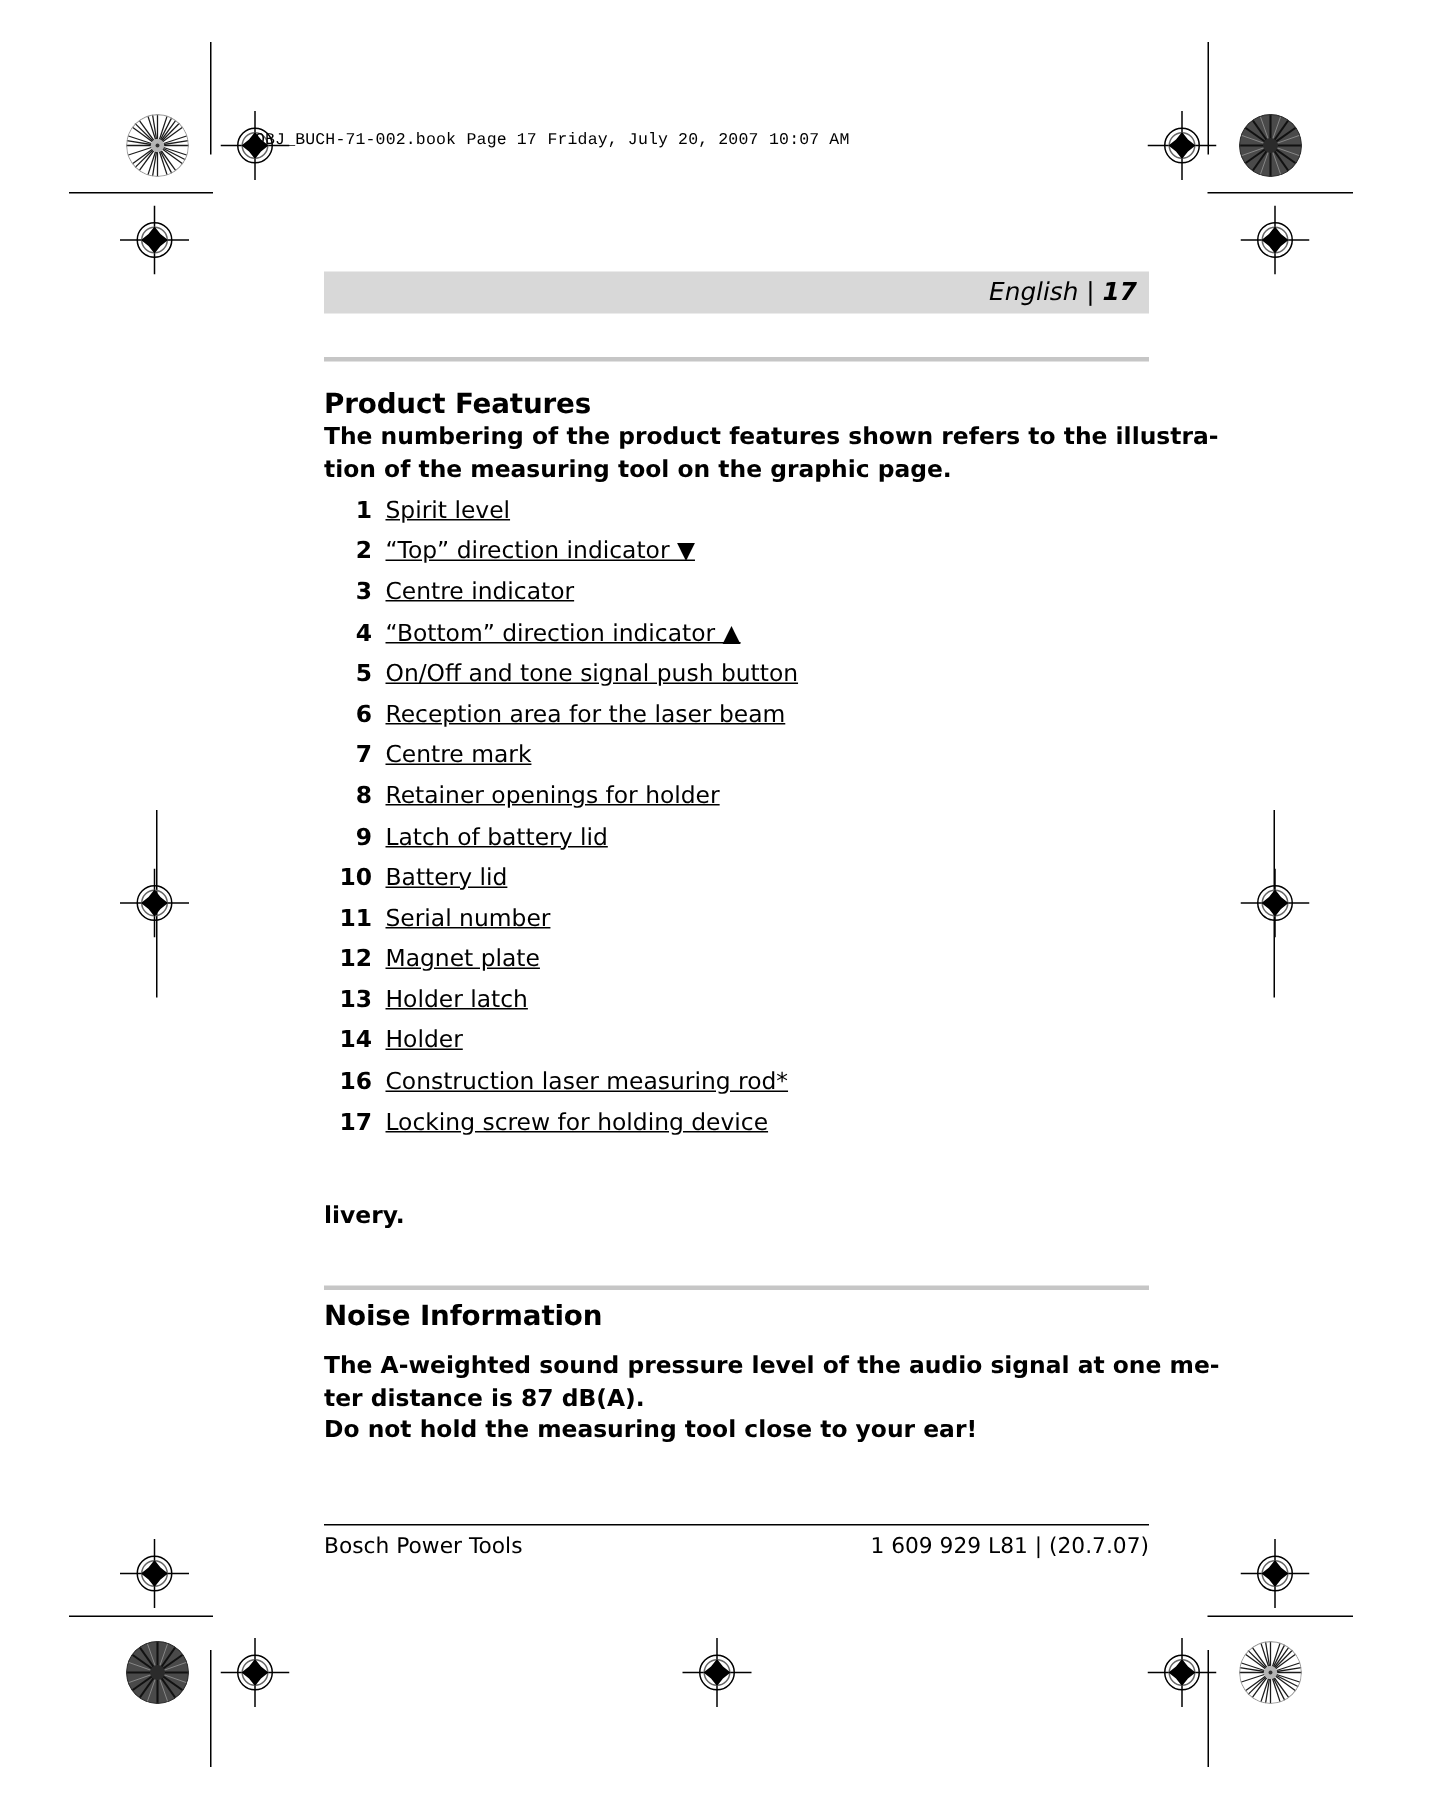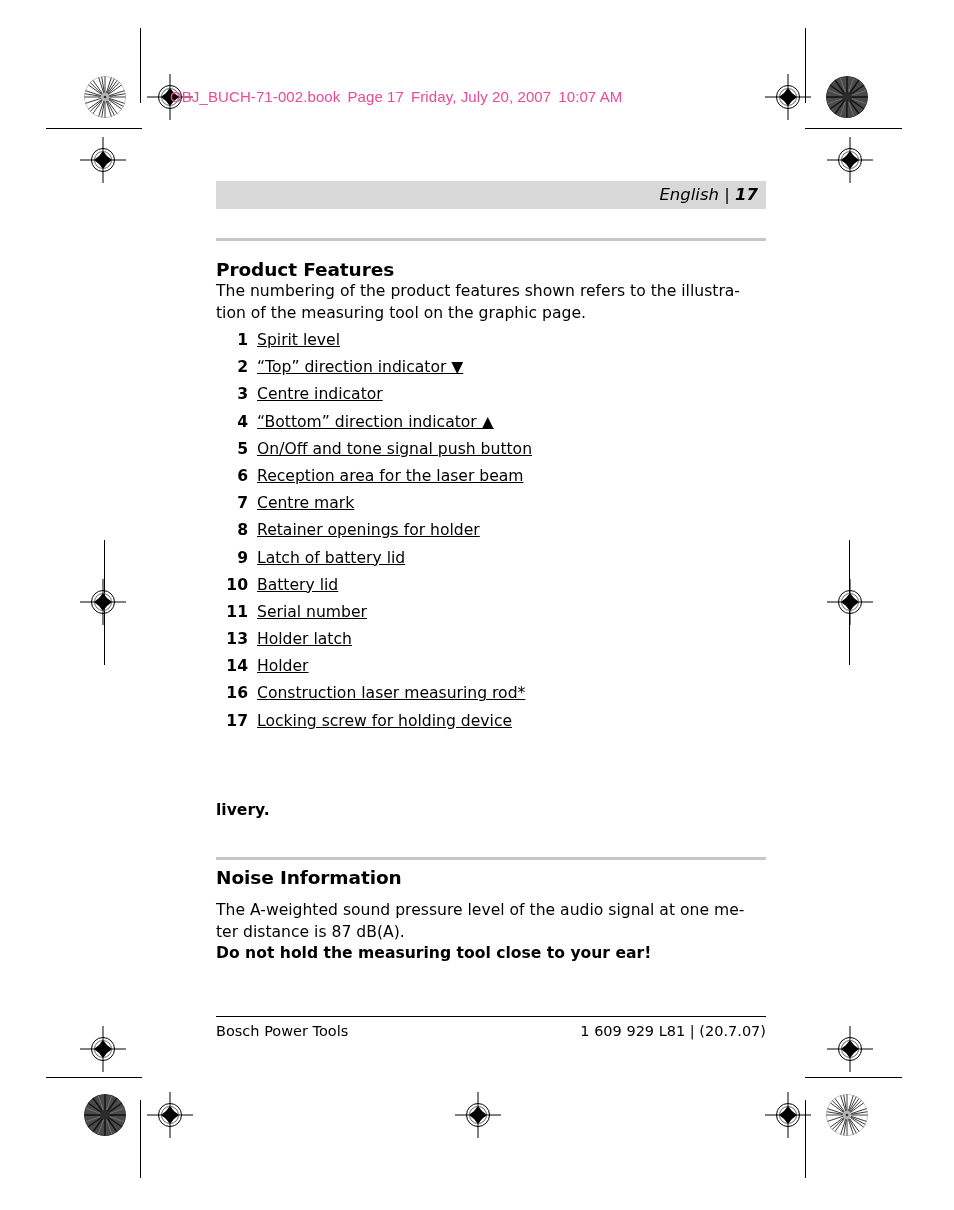--- a/index.html
+++ b/index.html
@@ -25,25 +25,25 @@
   .regmark { position: absolute; width: 46px; height: 46px; }
   .regmark svg { display: block; width: 46px; height: 46px; }
 
   .startarget { position: absolute; width: 42px; height: 42px; border-radius: 50%; overflow: hidden; }
   .startarget svg { display: block; width: 42px; height: 42px; }
 
   .filehead {
     position: absolute;
     left: 170px;
     top: 88px;
-    font-family: Liberation Sans, sans-serif;
-    font-size: 15px;
+    font-family: Liberation Mono, monospace;
+    font-size: 11px;
     letter-spacing: 0.1px;
     white-space: nowrap;
-    color: #ec4899;
+    color: #000000;
   }
   .filehead .sp { display: inline-block; width: 7px; }
 
   .headband {
     position: absolute;
     left: 216px;
     top: 181px;
     width: 550px;
     height: 28px;
     background: #d8d8d8;
@@ -76,20 +76,21 @@
     letter-spacing: -0.1px;
     white-space: nowrap;
   }
 
   .para {
     position: absolute;
     left: 216px;
     width: 552px;
     font-size: 15.6px;
     line-height: 21.5px;
+    font-weight: bold;
   }
   .para .ln { display: block; white-space: nowrap; }
 
   .para.bold { font-weight: bold; }
 
   .featlist {
     position: absolute;
     left: 216px;
     top: 331px;
     width: 420px;
@@ -468,20 +469,24 @@
   </div>
   <div class="feat">
     <span class="feat-num">10</span>
     <span class="feat-label">Battery lid</span>
   </div>
   <div class="feat">
     <span class="feat-num">11</span>
     <span class="feat-label">Serial number</span>
   </div>
   <div class="feat">
+    <span class="feat-num">12</span>
+    <span class="feat-label">Magnet plate</span>
+  </div>
+  <div class="feat">
     <span class="feat-num">13</span>
     <span class="feat-label">Holder latch</span>
   </div>
   <div class="feat">
     <span class="feat-num">14</span>
     <span class="feat-label">Holder</span>
   </div>
   <div class="feat">
     <span class="feat-num">16</span>
     <span class="feat-label">Construction laser measuring rod*</span>

